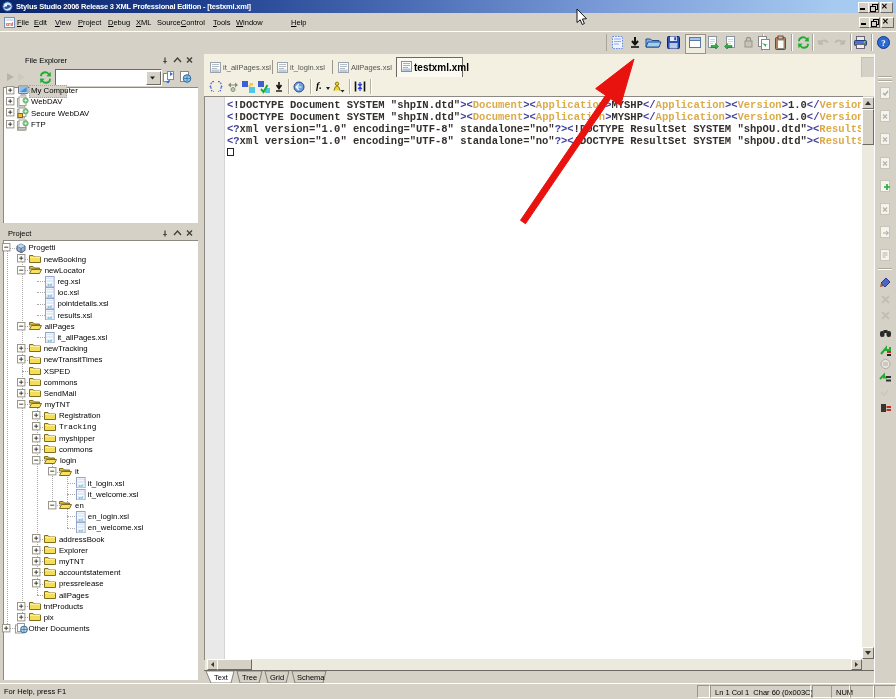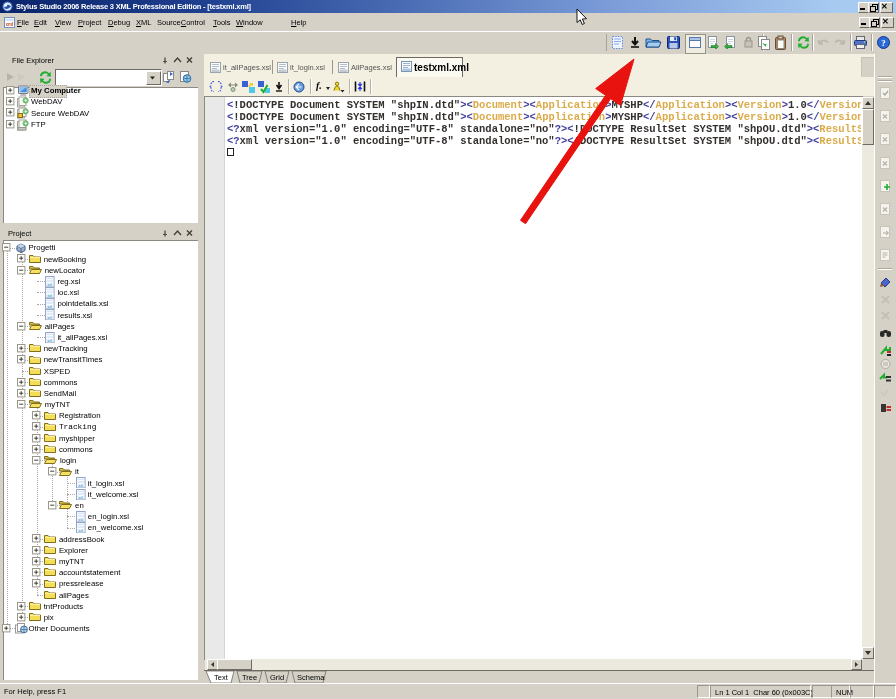--- a/index.html
+++ b/index.html
@@ -161,21 +161,21 @@
     <rect x="3.5" y="1.5" width="8" height="4" fill="#e8e8e8" stroke="#667"></rect>
     <rect x="1.5" y="5.5" width="12" height="5" rx="1" fill="#5272c8" stroke="#223a80"></rect>
     <rect x="3.5" y="9.5" width="8" height="4" fill="#f0f0f0" stroke="#667"></rect>
     <circle cx="11.5" cy="7" r="0.8" fill="#9fe84f"></circle>
   </svg>
 <div class="abs" style="left:871px;top:34px;width:1px;height:17px;background:#a8a49b;border-right:1px solid #fff;"></div>
 <svg class="abs" style="left:876px;top:35px" width="15" height="15" viewBox="0 0 15 15">
     <circle cx="7.5" cy="7.5" r="6" fill="#2a6ad4" stroke="#16348c"></circle>
     <text x="7.5" y="11" font-size="9" font-weight="bold" fill="#fff" text-anchor="middle" font-family="Liberation Serif">?</text>
   </svg>
-<div class="abs" style="left:7px;top:54px;width:194px;height:13px;">
+<div class="abs" style="left:20px;top:54px;width:194px;height:13px;">
     <span style="position:absolute;left:5px;top:2px;font-size:7.5px;">File Explorer</span>
   </div>
 <svg class="abs" style="left:162px;top:56px" width="33" height="9" viewBox="0 0 33 9">
     <path d="M3,1.5 v4 M1.2,5.5 h3.6 M3,5.5 v2" stroke="#44403a" stroke-width="1.2" fill="none"></path>
     <path d="M12,6 l3.5,-4 l3.5,4" stroke="#44403a" stroke-width="1.4" fill="none"></path>
     <path d="M25,1.5 l5,5 M30,1.5 l-5,5" stroke="#44403a" stroke-width="1.4" fill="none"></path>
   </svg>
 <svg class="abs" style="left:5px;top:71px" width="12" height="12" viewBox="0 0 12 12">
     <path d="M2,2 L9,6 L2,10 Z" fill="#b8b4aa"></path>
   </svg>
@@ -207,21 +207,21 @@
     <use href="#plusbox"></use>
   </svg>
 <svg class="abs" style="left:17px;top:85px" width="12" height="11" viewBox="0 0 12 11">
     <rect x="1.5" y="1" width="9.5" height="7.5" rx="0.5" fill="#ecece4" stroke="#778"></rect>
     <rect x="2.7" y="2.1" width="7.1" height="5.2" fill="#3f8fe0"></rect>
     <path d="M2.7,2.1 l7.1,0 -7.1,5.2 z" fill="#8ac0f2"></path>
     <rect x="4" y="8.8" width="4.5" height="0.9" fill="#98989f"></rect>
     <rect x="3" y="9.7" width="6.5" height="1.1" fill="#b2b2ba"></rect>
   </svg>
 <div class="abs" style="left:29px;top:85px;width:36px;height:11px;background:#d5d1c7;border:1px dotted #aaa69e"></div>
-<div class="abs tree" style="left:31px;top:86.3px;font-weight:bold;">My Computer</div>
+<div class="abs tree" style="left:31px;top:86.3px;">My Computer</div>
 <svg class="abs" style="left:6px;top:97.2px" width="9" height="9" viewBox="0 0 9 9">
     <use href="#plusbox"></use>
   </svg>
 <svg class="abs" style="left:17px;top:96.2px" width="13" height="12" viewBox="0 0 13 12">
     <rect x="0.5" y="2.5" width="7" height="8.5" fill="#f2f2ec" stroke="#a4a49c"></rect>
     <rect x="2" y="1" width="7" height="8.5" fill="#fcfcf6" stroke="#a4a49c"></rect>
     <circle cx="8.6" cy="4.4" r="2.6" fill="#eaf6ea" stroke="#3fa046" stroke-width="0.8"></circle>
     <path d="M7,4.4 a1.7,1.7 0 0 1 3.4,0 m0,0 a1.7,1.7 0 0 1 -3.4,0" stroke="#3fa046" fill="none" stroke-width="0.8"></path>
   </svg>
 <div class="abs tree" style="left:31px;top:97.4px;">WebDAV</div>

